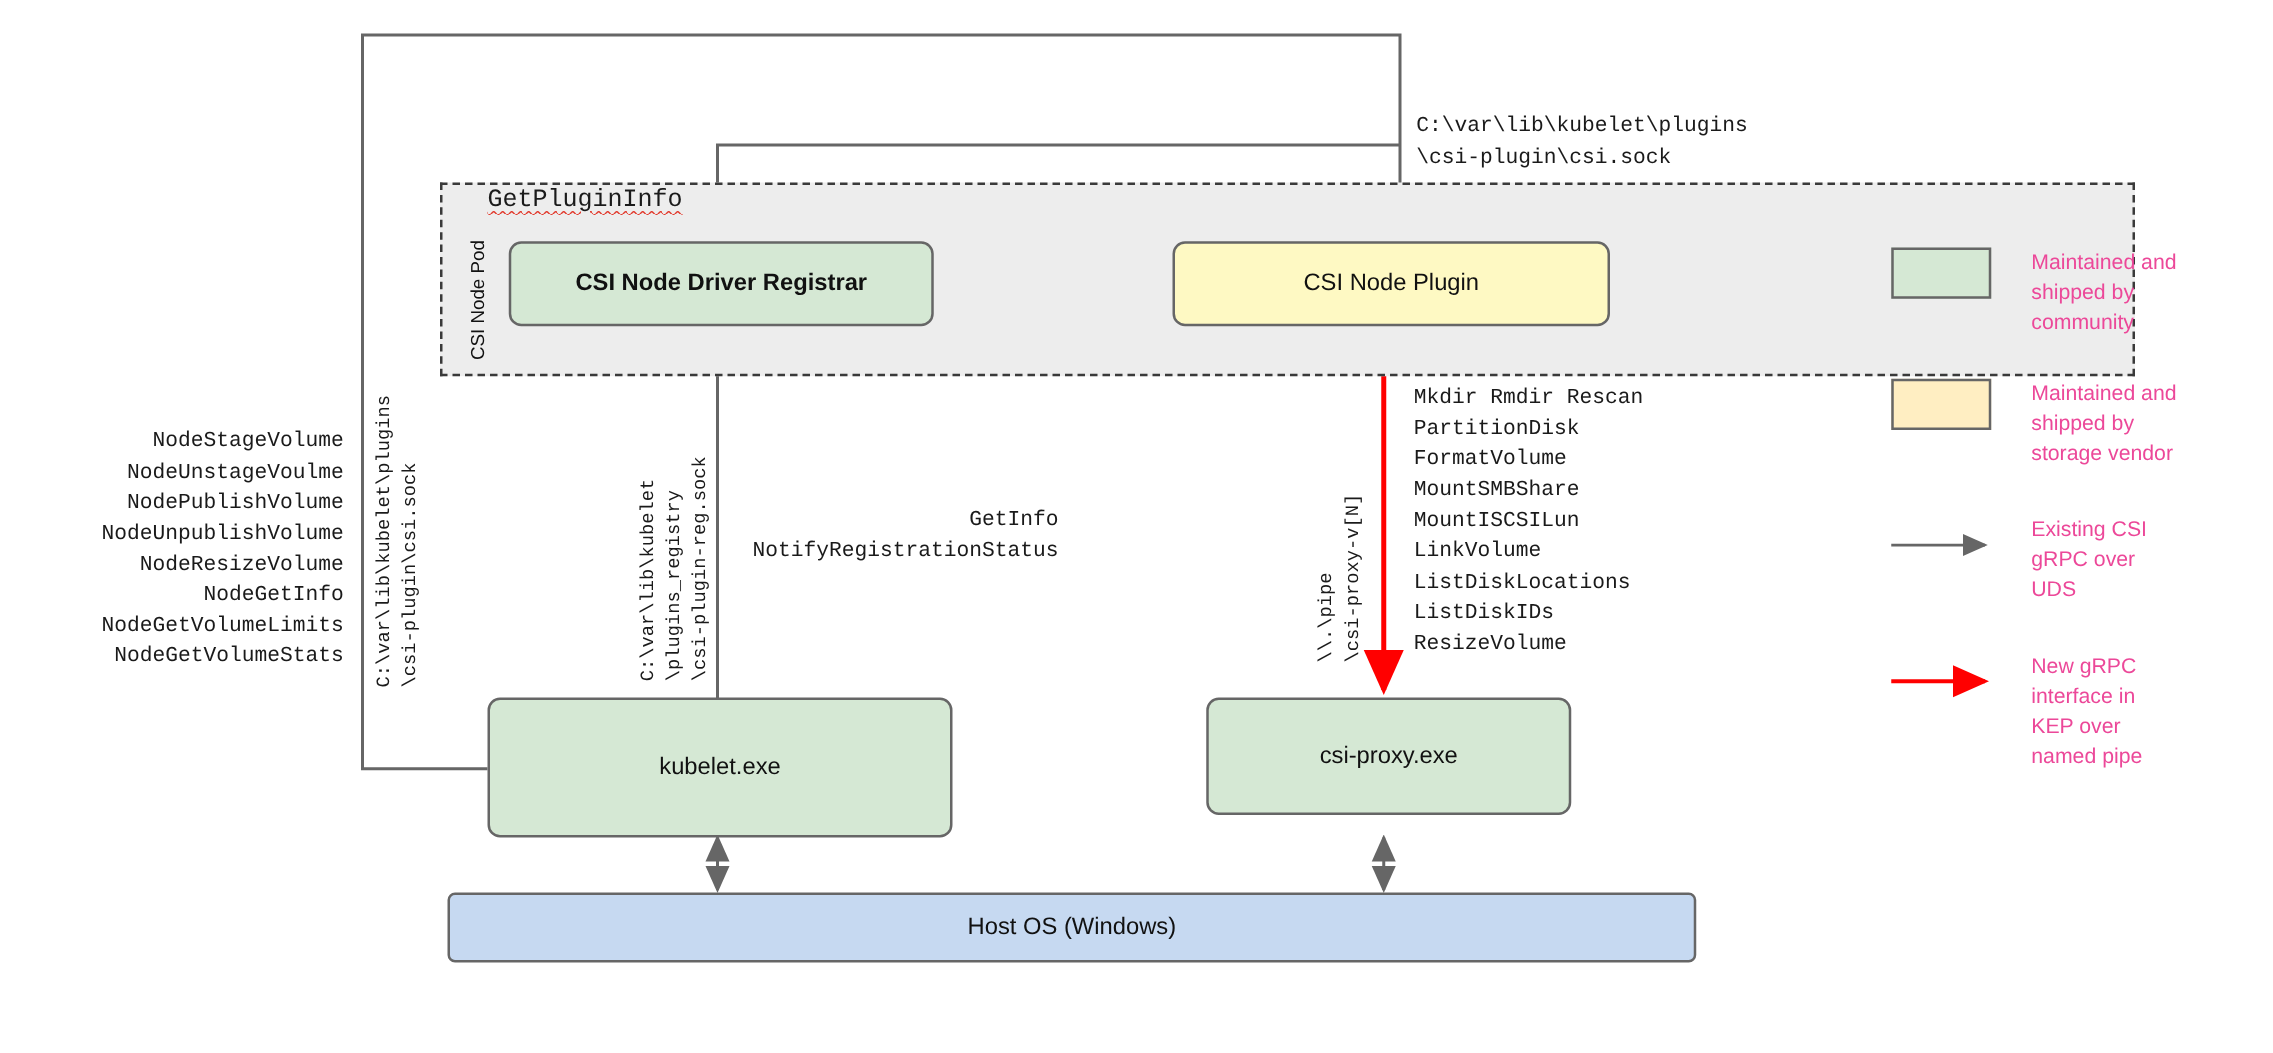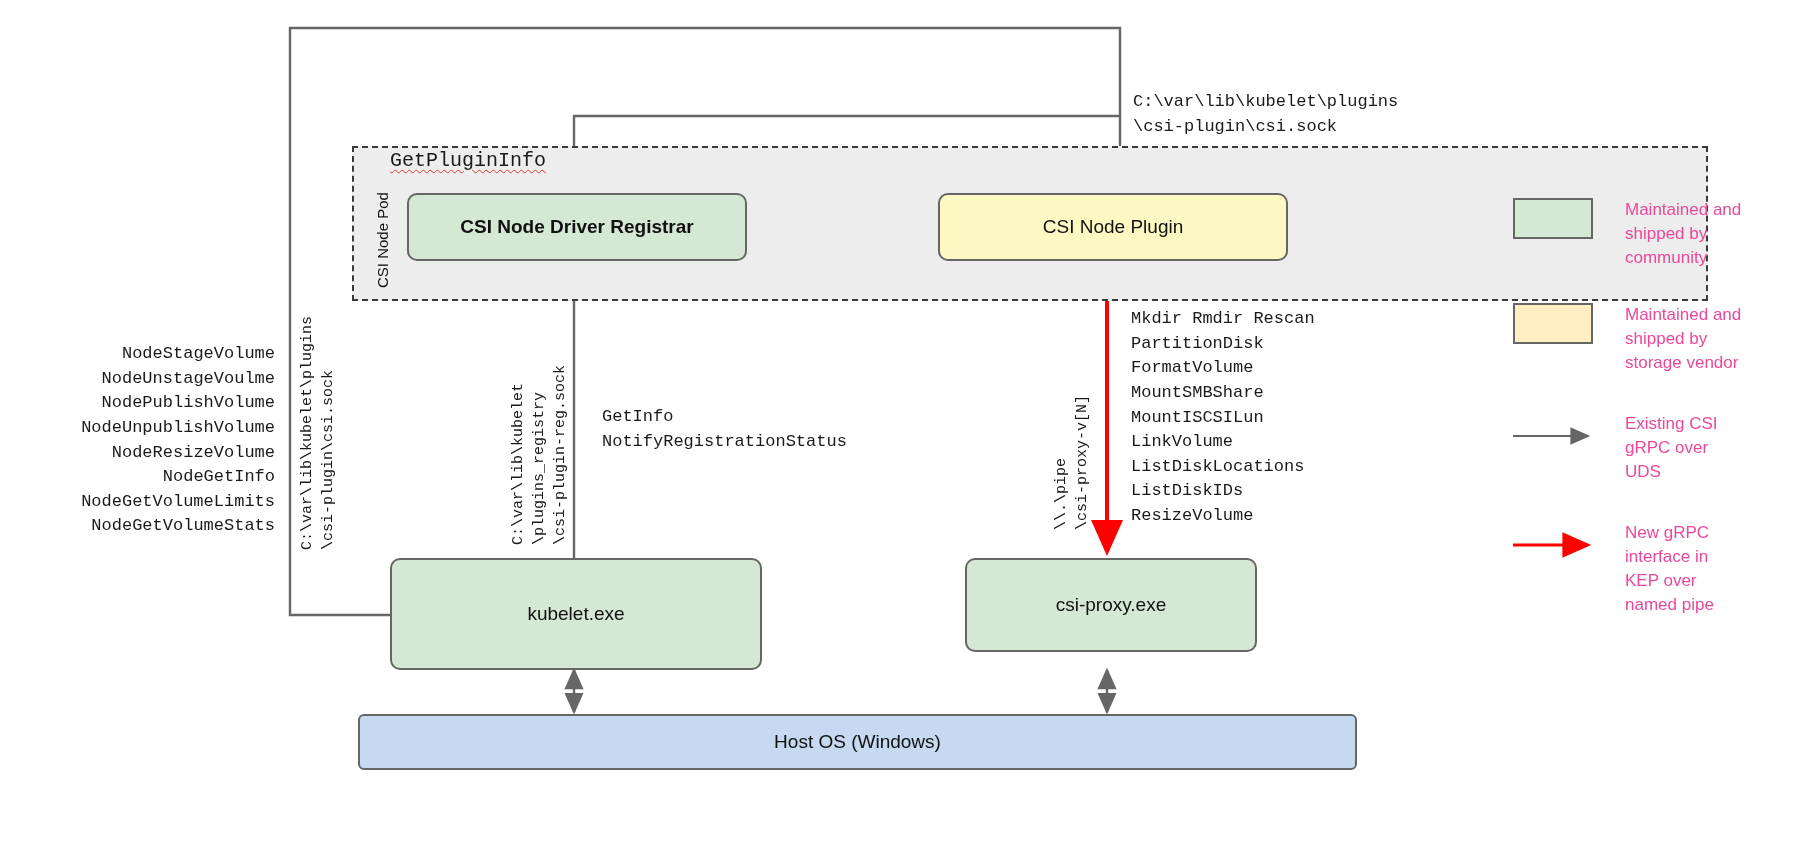--- a/index.html
+++ b/index.html
@@ -181,21 +181,21 @@
 NodeGetVolumeLimits
 NodeGetVolumeStats</div>
 
 <div class="rot abs" style="left:297px; top:550px;">C:\var\lib\kubelet\plugins</div>
 <div class="rot abs" style="left:318px; top:550px;">\csi-plugin\csi.sock</div>
 
 <div class="rot abs" style="left:508px; top:545px;">C:\var\lib\kubelet</div>
 <div class="rot abs" style="left:529px; top:545px;">\plugins_registry</div>
 <div class="rot abs" style="left:550px; top:545px;">\csi-plugin-reg.sock</div>
 
-<div class="abs mono mono-left" style="left:602px; top:405px;">GetInfo
+<div class="abs mono mono-left" style="left:602px; top:405px;text-align:right;">GetInfo
 NotifyRegistrationStatus</div>
 
 <div class="rot abs" style="left:1051px; top:530px;">\\.\pipe</div>
 <div class="rot abs" style="left:1072px; top:530px;">\csi-proxy-v[N]</div>
 
 <div class="abs mono mono-left" style="left:1131px; top:307px;">Mkdir Rmdir Rescan
 PartitionDisk
 FormatVolume
 MountSMBShare
 MountISCSILun

